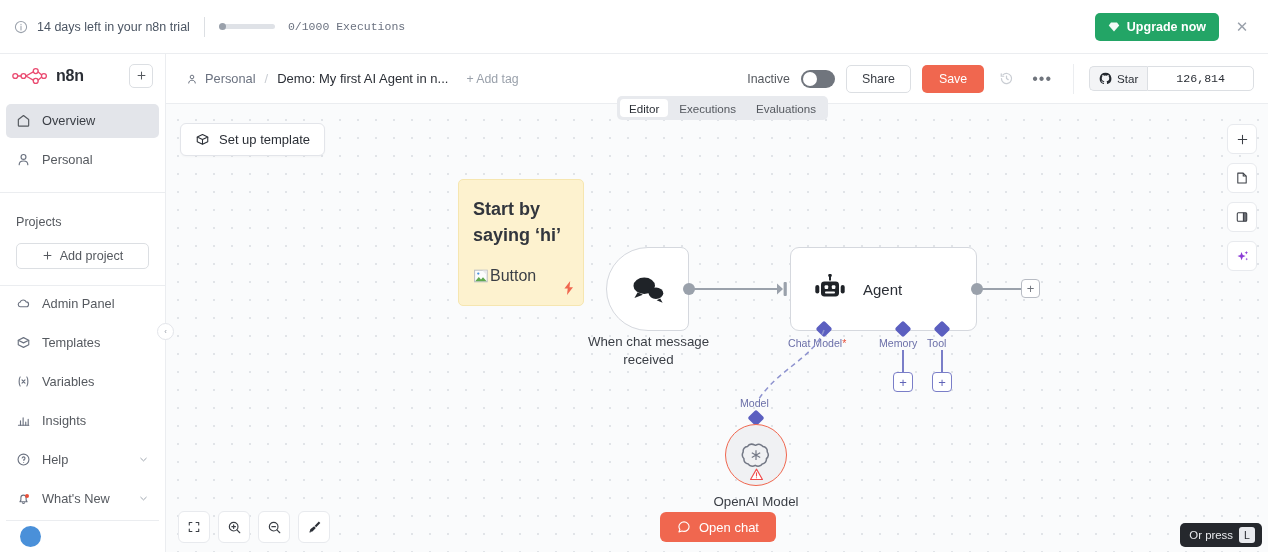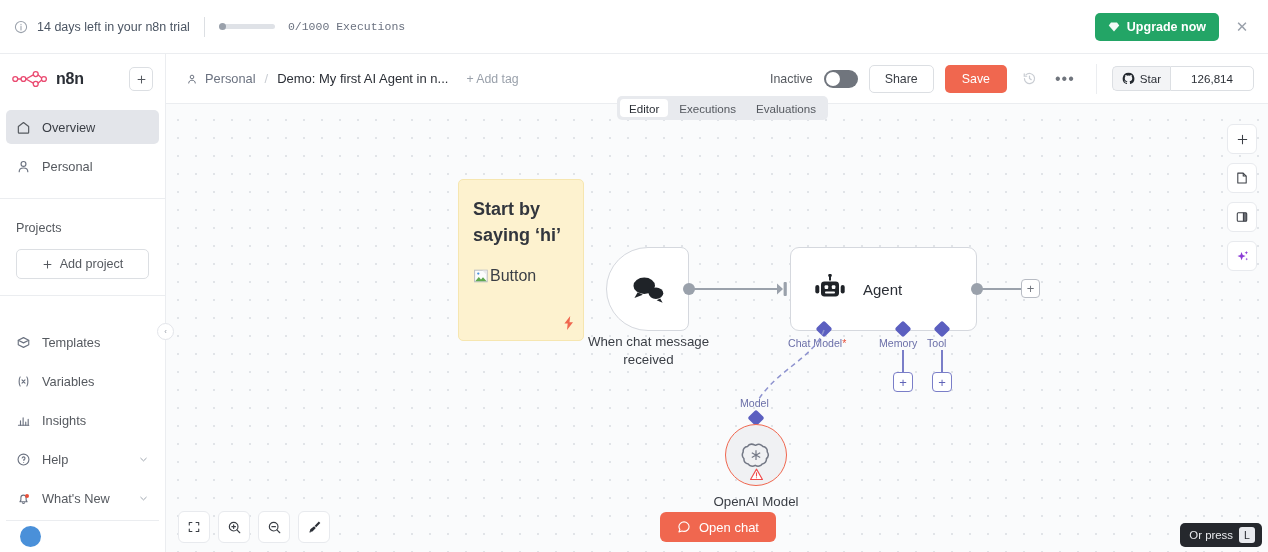--- a/index.html
+++ b/index.html
@@ -132,23 +132,23 @@
   }
   .dots { font-size: 16px; color: #70757d; letter-spacing: 1px; cursor: pointer; padding: 0 4px; }
   .hdr-sep { width: 1px; height: 30px; background: #ebedf0; margin: 0 4px 0 6px; }
   .star-badge { display: flex; align-items: center; height: 25px; cursor: pointer; }
   .star-left {
     display: flex; align-items: center; gap: 5px; height: 25px; padding: 0 9px;
     border: 1px solid #dcdfe3; border-right: none; border-radius: 5px 0 0 5px;
     background: #f3f4f6; font-size: 11.6px; color: #2b2f36;
   }
   .star-right {
-    height: 25px; padding: 0 20px; border: 1px solid #dcdfe3; border-radius: 0 5px 5px 0;
+    height: 25px; padding: 0 28px; border: 1px solid #dcdfe3; border-radius: 0 5px 5px 0;
     background: #fff; font-size: 11.6px; color: #2b2f36;
-    display: flex; align-items: center;
+    display: flex; align-items: center; font-family: Liberation Mono, monospace;
   }
 
   
   .tabs {
     position: absolute; left: 617px; top: 96px; height: 24px;
     background: #e8eaee; border-radius: 5px; display: flex; align-items: center;
     padding: 3px; gap: 2px; z-index: 26;
   }
   .tab {
     height: 18px; padding: 0 9px; border-radius: 4px; font-size: 11.6px;
@@ -168,21 +168,21 @@
   .btn-setup {
     position: absolute; left: 14px; top: 19px; height: 33px;
     display: flex; align-items: center; gap: 9px; padding: 0 14px;
     background: #fff; border: 1px solid #e3e5ea; border-radius: 6px;
     font-size: 13px; color: #2b2f36; cursor: pointer; font-family: inherit;
     box-shadow: 0 1px 2px rgba(0,0,0,.03);
   }
 
   
   .sticky {
-    position: absolute; left: 292px; top: 75px; width: 126px; height: 162px;
+    position: absolute; left: 292px; top: 75px; width: 126px; height: 127px;
     background: #fdf2cf; border: 1px solid #f6e6b0; border-radius: 5px;
     padding: 16px 14px 3px;
   }
   .sticky-title {
     font-size: 18px; font-weight: 700; color: #32363d; line-height: 1.45;
   }
   .broken-img { display: flex; align-items: center; gap: 1px; margin-top: 19px; }
   .broken-icon { width: 16px; height: 16px; flex: 0 0 auto; }
   .broken-alt { font-size: 16px; color: #3a3e45; }
   .bolt { position: absolute; right: 8px; bottom: 10px; width: 12px; height: 14px; }
@@ -353,20 +353,26 @@
     <div class="sb-projects-label">Projects</div>
     <button class="sb-addproj">
       <svg width="11" height="11" viewBox="0 0 16 16" stroke="#55595f" stroke-width="1.5" stroke-linecap="round">
         <path d="M8 3v10M3 8h10"></path>
       </svg>
       <span>Add project</span>
     </button>
     <div class="sb-sep" style="margin-top:16px"></div>
 
     <div class="sb-bottom">
+      <div class="sb-item">
+        <svg class="sb-ico" viewBox="0 0 16 16" fill="none" stroke="#6b7280" stroke-width="1.2">
+          <path d="M4.5 11.5h6.2a2.6 2.6 0 0 0 .2-5.2A3.6 3.6 0 0 0 4.3 6.6a2.5 2.5 0 0 0 .2 4.9z" stroke-linejoin="round"></path>
+        </svg>
+        <span>Admin Panel</span>
+      </div>
       <div class="sb-item">
         <svg class="sb-ico" viewBox="0 0 16 16" fill="none" stroke="#6b7280" stroke-width="1.2" stroke-linejoin="round">
           <path d="M2.4 5.6L8 2.8l5.6 2.8L8 8.4 2.4 5.6z"></path>
             <path d="M2.4 5.6v4.8L8 13.2l5.6-2.8V5.6"></path>
         </svg>
         <span>Templates</span>
       </div>
       <div class="sb-item">
         <svg class="sb-ico" viewBox="0 0 16 16" fill="none" stroke="#6b7280" stroke-width="1.2">
           <path d="M4.4 3.2C3 5 3 11 4.4 12.8M11.6 3.2C13 5 13 11 11.6 12.8" stroke-linecap="round"></path>
@@ -449,20 +455,28 @@
   </div>
 
   <div class="tabs">
     <div class="tab active">Editor</div>
     <div class="tab">Executions</div>
     <div class="tab">Evaluations</div>
   </div>
 
   <div class="canvas">
 
+    <button class="btn-setup">
+      <svg width="15" height="15" viewBox="0 0 16 16" fill="none" stroke="#2b2f36" stroke-width="1.15" stroke-linejoin="round">
+        <path d="M2.4 5.4L8 2.7l5.6 2.7L8 8.1 2.4 5.4z"></path>
+          <path d="M2.4 5.4v5L8 13.1l5.6-2.7v-5"></path>
+          <path d="M8 8.1v5"></path>
+      </svg>
+      <span>Set up template</span>
+    </button>
 
     <div class="sticky">
       <div class="sticky-title">Start by saying ‘hi’</div>
       <div class="broken-img">
         <svg class="broken-icon" viewBox="0 0 16 16">
           <rect x="1.6" y="2.2" width="12.6" height="11.6" fill="#fcfcfc" stroke="#b9bcc2" stroke-width="1"></rect>
           <path d="M2.2 13.2l3.6-4.2 2.2 2.5 2-2.2 3.6 3.9z" fill="#5fa84e"></path>
           <path d="M9.4 2.6l4.4 4.4V2.6z" fill="#e9eaec"></path>
           <circle cx="5.3" cy="5.6" r="1.15" fill="#4a90d9"></circle>
         </svg>

